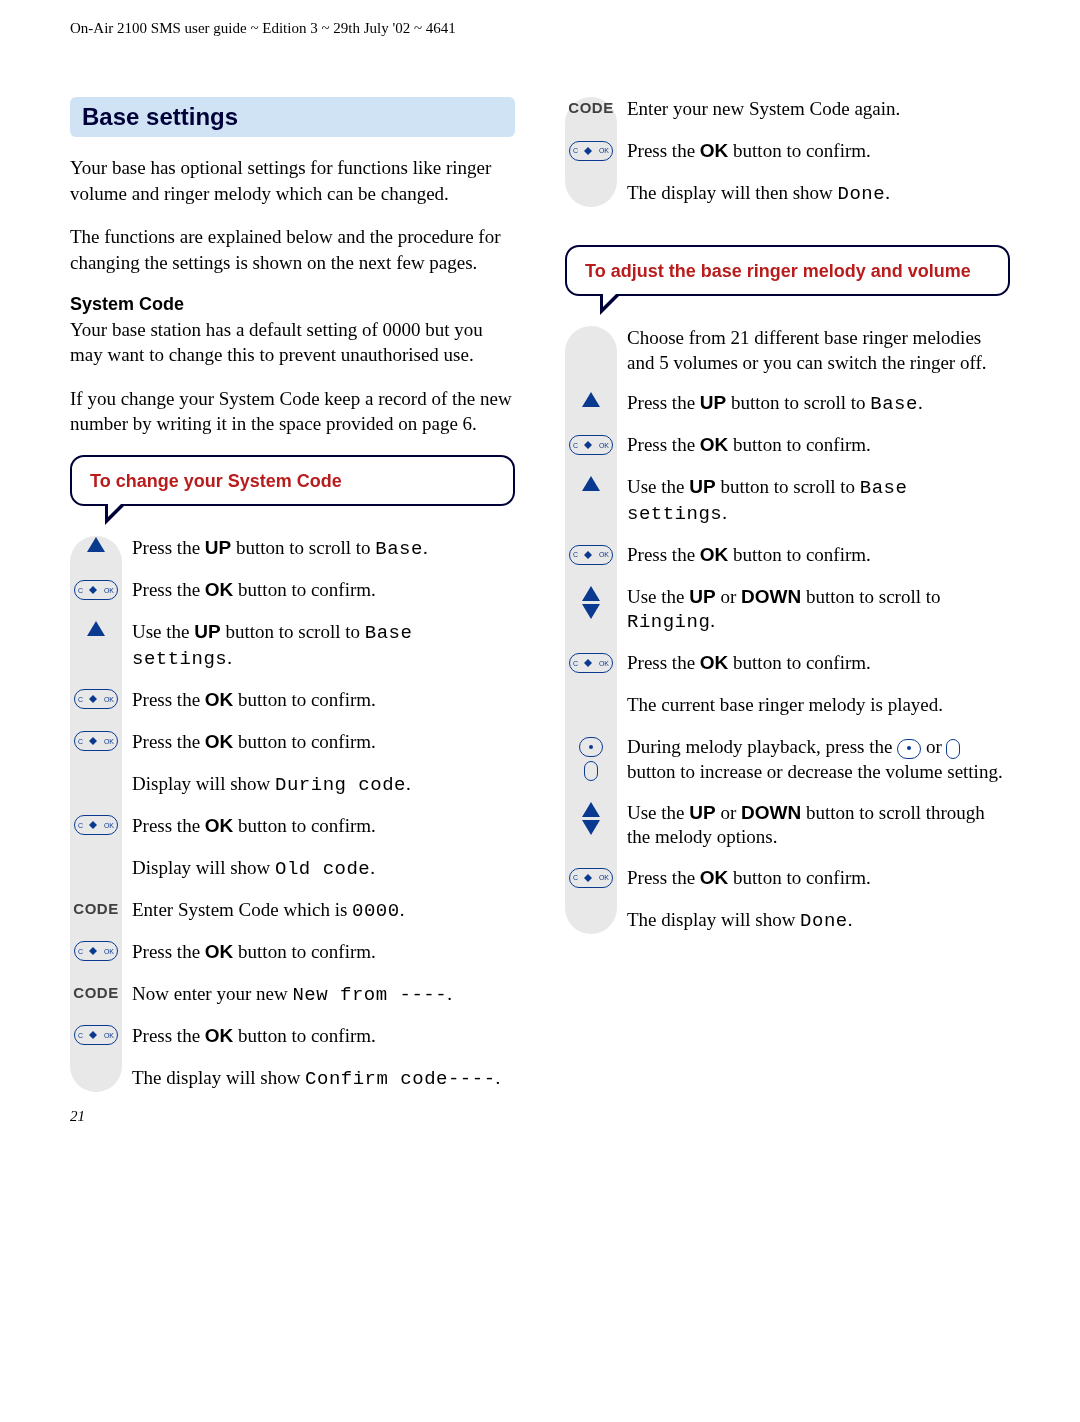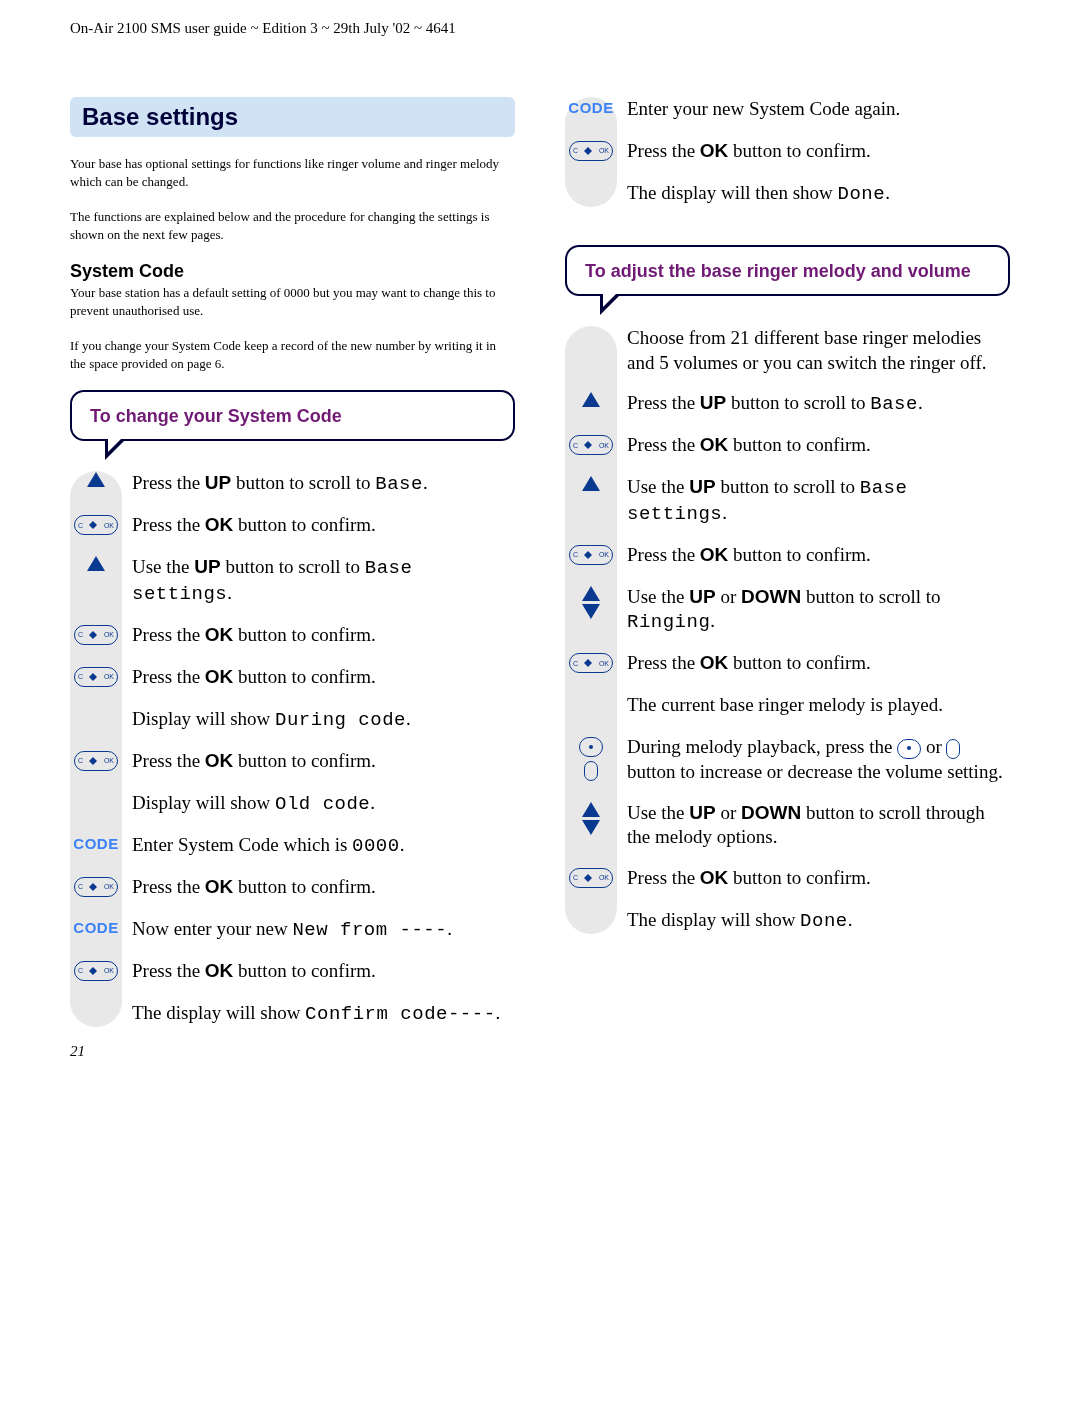--- a/index.html
+++ b/index.html
@@ -33,38 +33,38 @@
     background: #cfe3f5;
     border-radius: 6px;
     padding: 6px 12px;
     font-family: Verdana, Arial, sans-serif;
     font-weight: bold;
     font-size: 24px;
     color: #000039;
     margin-bottom: 18px;
   }
   .para {
-    font-size: 13px;
+    font-size: 19px;
     line-height: 1.35;
     margin-bottom: 18px;
   }
   .subhead {
     font-family: Verdana, Arial, sans-serif;
     font-weight: bold;
     font-size: 18px;
     margin-bottom: 2px;
   }
   .callout {
     border: 2.5px solid #000039;
     border-radius: 14px;
     padding: 14px 18px 12px 18px;
     font-family: Verdana, Arial, sans-serif;
     font-weight: bold;
     font-size: 18px;
-    color: #701a75;
+    color: #b91c1c;
     position: relative;
     margin-bottom: 0;
   }
   .callout-tail {
     width: 0;
     height: 0;
     border-left: 0 solid transparent;
     border-right: 20px solid transparent;
     border-top: 20px solid #000039;
     margin-left: 35px;
@@ -118,21 +118,21 @@
     font-family: Verdana, Arial, sans-serif;
     font-weight: bold;
   }
   .mono {
     font-family: Liberation Mono, monospace;
     letter-spacing: 0.5px;
   }
   .code-label {
     font-family: Verdana, Arial, sans-serif;
     font-weight: bold;
-    color: #3b82f6;
+    color: #404040;
     font-size: 15px;
     letter-spacing: 0.5px;
   }
   .tri-up {
     display: inline-block;
     width: 0;
     height: 0;
     border-left: 9px solid transparent;
     border-right: 9px solid transparent;
     border-bottom: 15px solid #0a3a8f;

